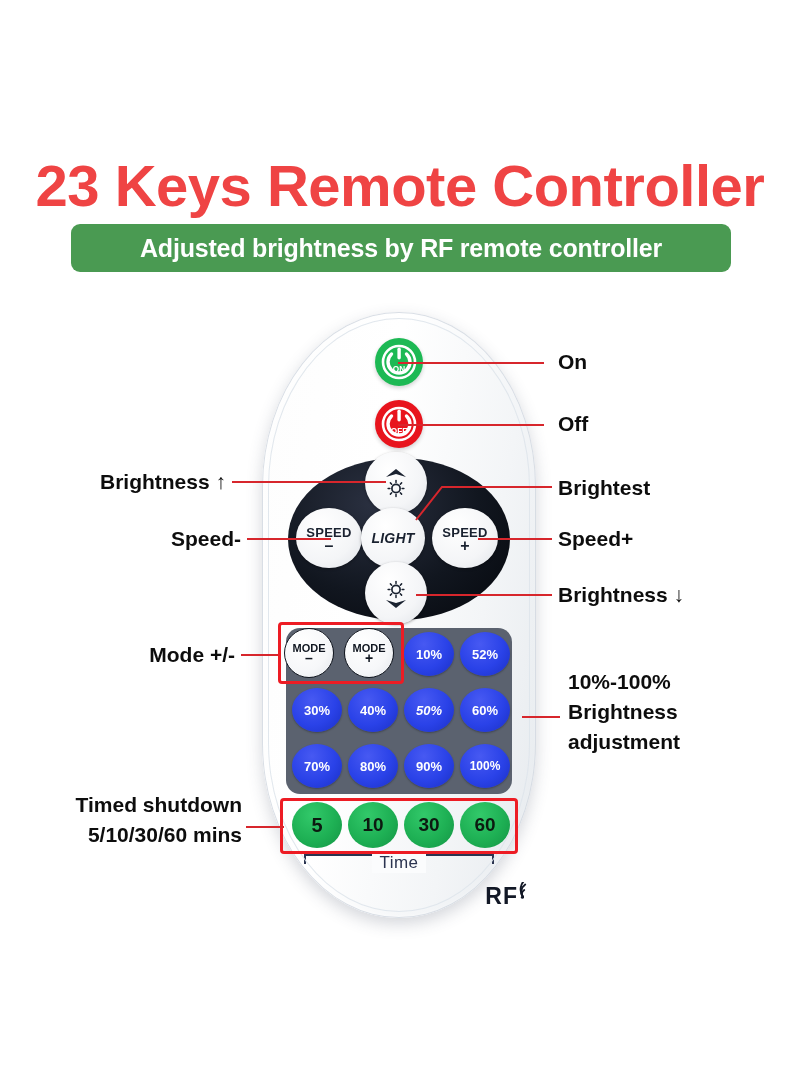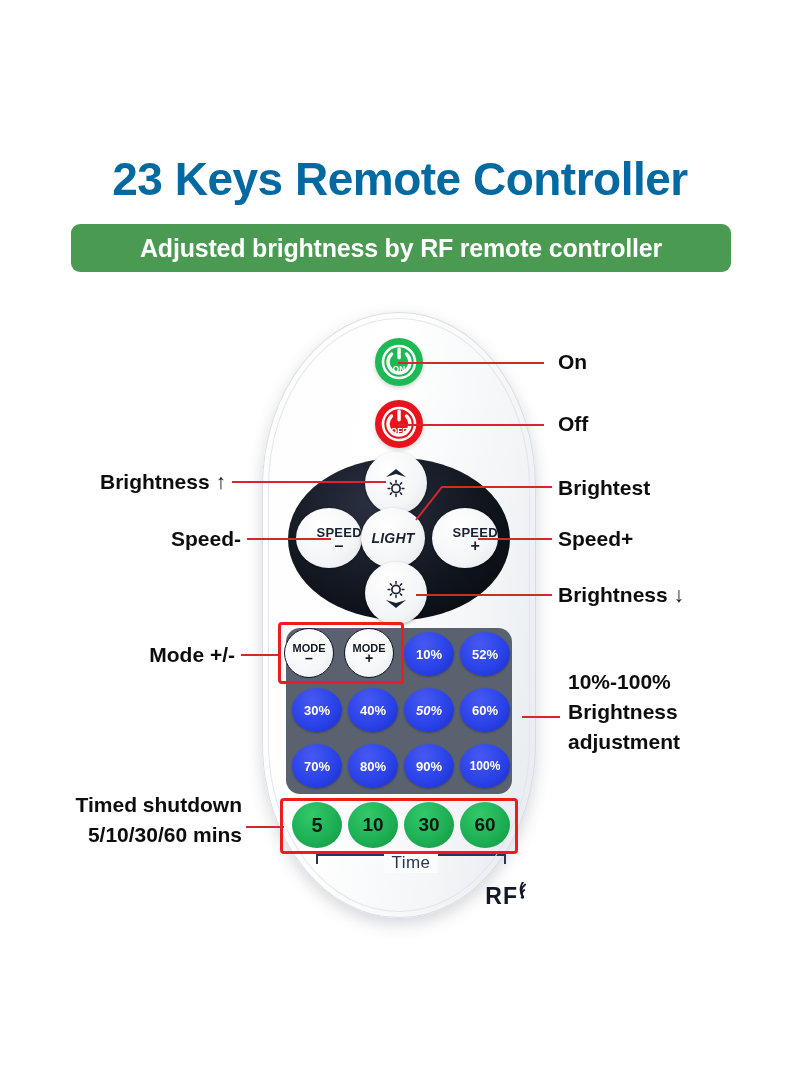--- a/index.html
+++ b/index.html
@@ -9,21 +9,21 @@
     font-family: "Liberation Sans", sans-serif;
     position: relative;
     overflow: hidden;
   }
   .page { position: relative; width: 800px; height: 1091px; }
 
   
   .title {
     position: absolute; left: 0; top: 152px; width: 800px;
     text-align: center;
-    font-size: 46px; font-weight: 600; color: #0369a1;
+    font-size: 58px; font-weight: 600; color: #ef4444;
     letter-spacing: -0.5px;
     white-space: nowrap;
   }
   .subtitle-bar {
     position: absolute; left: 71px; top: 224px;
     width: 660px; height: 48px;
     background: #4a9a52;
     border-radius: 9px;
     display: flex; align-items: center; justify-content: center;
   }
@@ -71,21 +71,21 @@
     border-radius: 50%;
     display:flex; align-items:center; justify-content:center;
     color:#1a2230; font-weight:700;
     box-shadow: 0 1px 3px rgba(0,0,0,.35);
   }
   .pb-up    { left: 77px; top: -6px;  width: 62px; height: 62px; }
   .pb-down  { left: 77px; top: 104px; width: 62px; height: 62px; }
   .pb-left  { left: 8px;  top: 50px;  width: 66px; height: 60px; }
   .pb-right { left: 144px;top: 50px;  width: 66px; height: 60px; }
   .pb-mid   { left: 73px; top: 50px;  width: 64px; height: 60px; font-style: italic; }
-  .pb-two { line-height: 1.0; text-align:center; font-size: 13px; letter-spacing:.3px;justify-content:flex-end; }
+  .pb-two { line-height: 1.0; text-align:center; font-size: 13px; letter-spacing:.3px; }
   .pb-two .sgn { display:block; font-size: 16px; line-height: 10px; margin-top:2px; }
   .pb-mid span { font-size: 14px; letter-spacing: .2px; }
 
   
   .modewrap { position:absolute; left: 20px; top: 314px; width: 118px; height: 54px; }
   .modebtn {
     position:absolute; top: 2px; width: 50px; height: 50px; border-radius:50%;
     background: radial-gradient(ellipse at 38% 30%, #ffffff 0%, #f6f7f9 60%, #e2e5ea 100%);
     border: 1.5px solid #11161f;
     display:flex; align-items:center; justify-content:center;
@@ -120,21 +120,21 @@
     position:absolute; top: 0; width: 50px; height: 46px; border-radius: 50%;
     background: radial-gradient(ellipse at 40% 28%, #32c96a 0%, #1eb054 55%, #139444 100%);
     color:#0c1a10; font-size: 20px; font-weight:600;
     display:flex; align-items:center; justify-content:center;
   }
   .timebtn.wide { font-size: 19px; }
 
   
   .timebracket {
     position:absolute; left: 42px; top: 540px; width: 190px; height: 22px;
-    display:flex; align-items:center; justify-content:center;margin-left:12px;
+    display:flex; align-items:center; justify-content:center;
   }
   .timebracket .bkt {
     position:absolute; left:0; top:2px; width:190px; height:10px;
     border-left:2px solid #2b3450; border-right:2px solid #2b3450;
     border-bottom:0; border-top:2px solid #2b3450;
     box-sizing:border-box;
   }
   .timebracket .lbl {
     position:relative; z-index:2; background:#fbfcfd; padding: 0 7px;
     color:#2b3450; font-size: 17px; letter-spacing:.5px;

